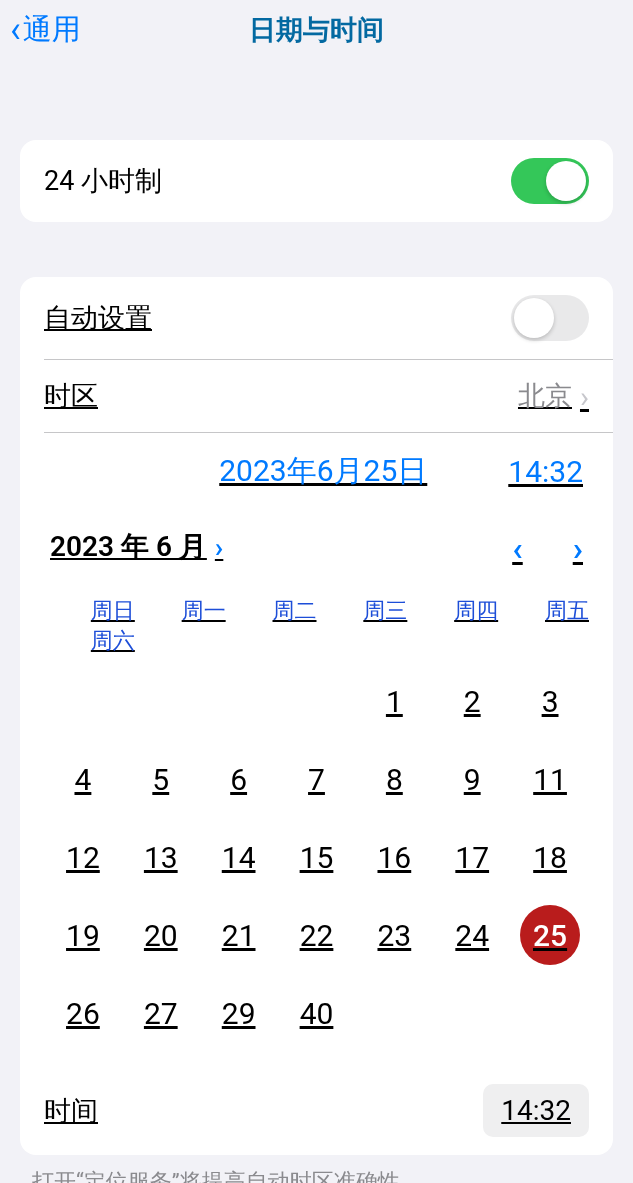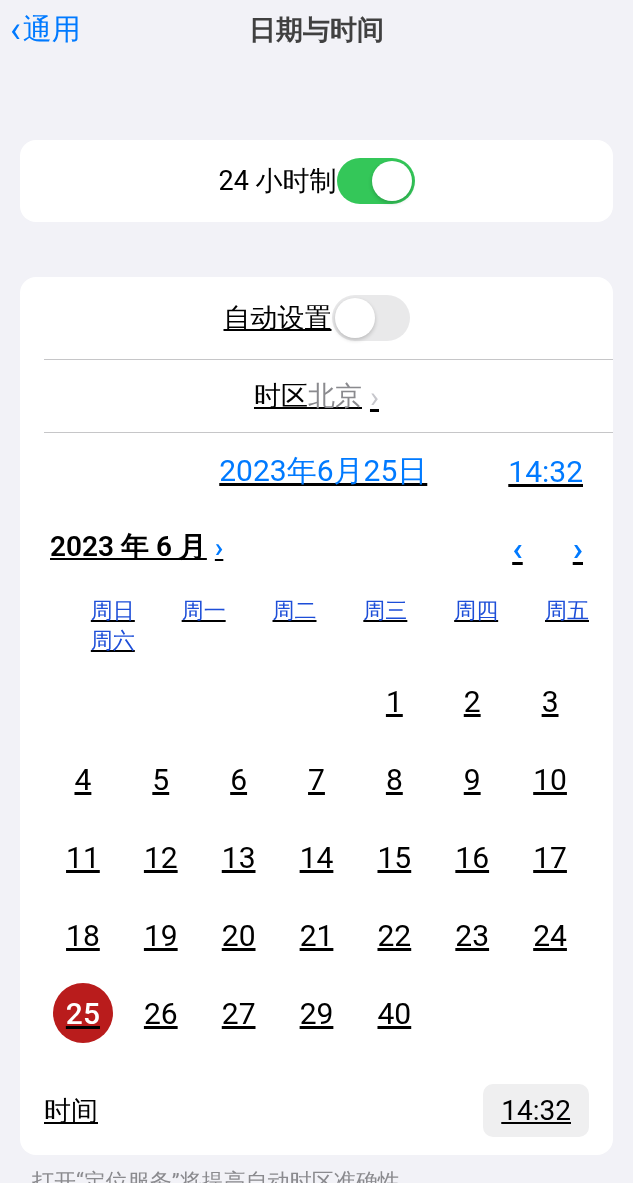--- a/index.html
+++ b/index.html
@@ -24,36 +24,36 @@
       font-size: 29px;
       cursor: pointer;
     }
     .back .chev { font-size: 36px; margin-right: 2px; font-weight: 400; }
     .title {
       position: absolute;
       left: 50%;
       transform: translateX(-50%);
       font-size: 27px;
       font-weight: 600;
-      color: #404040;
+      color: #0369a1;
     }
 
     .group {
       background: #fff;
       border-radius: 16px;
       margin: 0 20px;
       overflow: hidden;
     }
     .group.first { margin-top: 80px; }
     .group.second { margin-top: 55px; text-decoration: underline; }
 
     .row {
       display: flex;
       align-items: center;
-      justify-content: center;
+      justify-content: space-between;
       padding: 18px 24px;
       font-size: 27px;
       color: #000;
     }
     .sep { height: 1px; background: #c6c6c8; margin-left: 24px; }
 
     .switch {
       position: relative;
       width: 78px;
       height: 46px;
@@ -235,21 +235,20 @@
         <div class="dcell"></div>
         <div class="dcell">1</div>
         <div class="dcell">2</div>
         <div class="dcell">3</div>
         <div class="dcell">4</div>
         <div class="dcell">5</div>
         <div class="dcell">6</div>
         <div class="dcell">7</div>
         <div class="dcell">8</div>
         <div class="dcell">9</div>
-        <div class="dcell">10</div>
         <div class="dcell">11</div>
         <div class="dcell">12</div>
         <div class="dcell">13</div>
         <div class="dcell">14</div>
         <div class="dcell">15</div>
         <div class="dcell">16</div>
         <div class="dcell">17</div>
         <div class="dcell">18</div>
         <div class="dcell">19</div>
         <div class="dcell">20</div>

